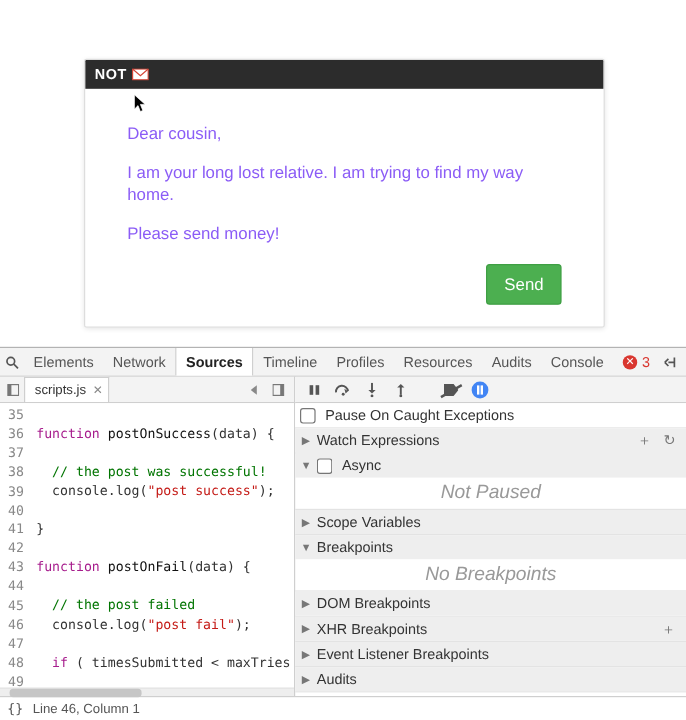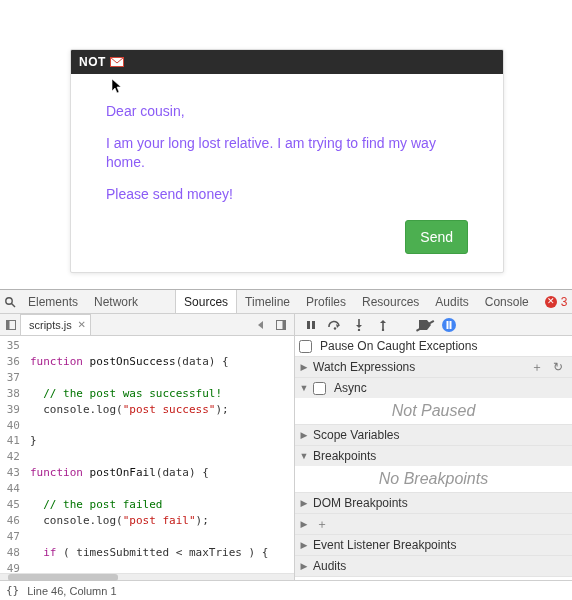--- a/index.html
+++ b/index.html
@@ -17,28 +17,28 @@
   .btn-send { background: #4caf50; color: #fff; border: 1px solid #3f9f44; border-radius: 3px; padding: 8px 14px; font-size: 14px; cursor: pointer; }
   .cursor { position: absolute; width: 14px; height: 18px; pointer-events: none; }
   .cursor svg { display:block; }
 
   
   .devtools { position: absolute; left: 0; right: 0; bottom: 0; border-top: 1px solid #b3b3b3; background: #fff; font-size: 12px; color: #333; height: 311px; }
   .dt-toolbar { height: 24px; border-bottom: 1px solid #cfcfcf; display: flex; align-items: center; padding: 0 4px; gap: 2px; background: #f3f3f3; user-select: none; }
   .dt-icon { width: 20px; height: 20px; display: inline-flex; align-items: center; justify-content: center; color: #555; cursor: pointer; border-radius: 2px; }
   .dt-tabs { display: flex; height: 100%; align-items: stretch; margin-left: 2px; }
   .dt-tab { padding: 0 8px; height: 100%; display: inline-flex; align-items: center; color: #555; cursor: pointer; }
-  .dt-tab.active { background: #fff; border-left: 1px solid #cfcfcf; border-right: 1px solid #cfcfcf; color: #222; font-weight: 400; margin-left: 29px; }
+  .dt-tab.active { background: #fff; border-left: 1px solid #cfcfcf; border-right: 1px solid #cfcfcf; color: #222; font-weight: 700; }
   .dt-spacer { flex: 1; }
   .dt-err { display: inline-flex; align-items: center; gap: 4px; color: #d9362f; padding: 0 4px; cursor: pointer; }
   .dt-err .dot { width: 12px; height: 12px; border-radius: 6px; background: #d9362f; color:#fff; font-size:9px; display:inline-flex; align-items:center; justify-content:center; line-height:1;}
   .dt-right-icons { display: flex; gap: 2px; align-items: center; }
 
   .dt-main { display: flex; height: 266px; }
-  .dt-left { width: 295px; border-right: 1px solid #cfcfcf; display: flex; flex-direction: column; min-width: 0; }
+  .dt-left { width: 246px; border-right: 1px solid #cfcfcf; display: flex; flex-direction: column; min-width: 0; }
   .dt-right { flex: 1; display: flex; flex-direction: column; min-width: 0; }
 
   
   .file-tabrow { height: 22px; border-bottom: 1px solid #cfcfcf; display: flex; align-items: stretch; padding-left: 2px; background: #f3f3f3; }
   .file-navbtn { width: 18px; height: 100%; display:inline-flex; align-items:center; justify-content:center; color:#666; cursor:pointer; }
   .file-tab { background: #fff; border: 1px solid #cfcfcf; border-bottom: none; padding: 0 18px 0 8px; height: 100%; font-size: 11px; display: inline-flex; align-items: center; position: relative; }
   .file-tab .close { position: absolute; right: 4px; top: 4px; font-size: 10px; color:#888; cursor:pointer; }
   .file-tabrow .spacer { flex: 1; }
   .play-group { display:flex; align-items:center; gap:2px; padding-right:4px;}
 
@@ -321,20 +321,21 @@
       <div class="dbg-row">
         <div class="head">
           <span class="tri">▶</span>
           <span class="label">DOM Breakpoints</span>
         </div>
       </div>
 
       <div class="dbg-row">
         <div class="head">
           <span class="tri">▶</span>
+          <span class="label">XHR Breakpoints</span>
           <span class="plus">＋</span>
         </div>
       </div>
 
       <div class="dbg-row">
         <div class="head">
           <span class="tri">▶</span>
           <span class="label">Event Listener Breakpoints</span>
         </div>
       </div>

